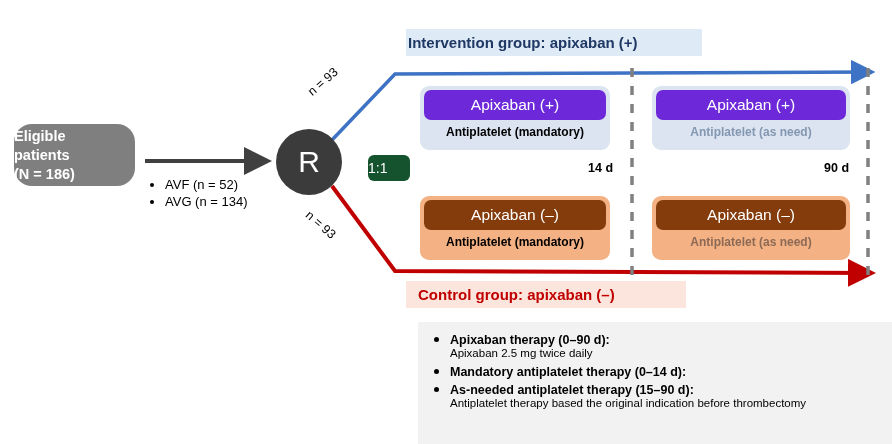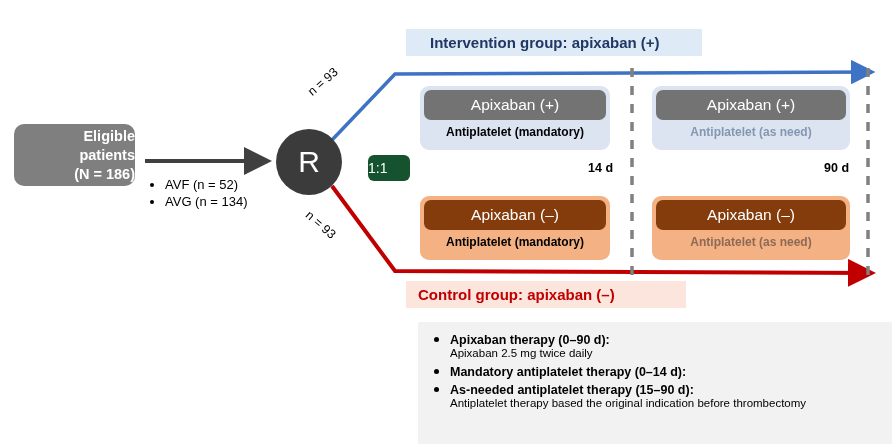--- a/index.html
+++ b/index.html
@@ -2,55 +2,55 @@
 <html><head>
 <meta charset="utf-8">
 <style>
   html,body{margin:0;padding:0;background:#fff;}
   body{width:892px;height:444px;position:relative;overflow:hidden;
        font-family:"Liberation Sans",sans-serif;color:#000;}
   .abs{position:absolute;}
 
   
   #eligible-box{left:14px;top:124px;width:121px;height:62px;background:#7F7F7F;
-    border-radius:10px;color:#fff;font-weight:bold;font-size:14.5px;line-height:19px;
-    display:flex;flex-direction:column;align-items:flex-end;justify-content:center;text-align:center;}
+    border-radius:18px;color:#fff;font-weight:bold;font-size:14.5px;line-height:19px;
+    display:flex;flex-direction:column;align-items:flex-start;justify-content:center;text-align:center;}
 
   
   #stratified{left:150px;top:176px;width:180px;font-size:13px;line-height:17px;}
   #stratified .hd{font-weight:bold;}
   #stratified ul{margin:0;padding-left:15px;list-style:disc;}
   #stratified li{margin:0;}
 
   
   #r-node{left:276px;top:129px;width:66px;height:66px;border-radius:50%;
     background:#3B3B3B;color:#fff;font-size:30px;display:flex;align-items:center;justify-content:center;}
   #ratio-badge{left:368px;top:155px;width:42px;height:26px;background:#14532d;border-radius:6px;
     color:#fff;font-size:14px;display:flex;align-items:center;justify-content:flex-start;}
 
   
   #n-top{left:305px;top:88px;font-size:12.5px;transform:rotate(-41deg);transform-origin:left top;white-space:nowrap;}
   #n-bot{left:312px;top:208px;font-size:12.5px;transform:rotate(41deg);transform-origin:left top;white-space:nowrap;}
 
   
   #intervention-header{left:406px;top:29px;width:296px;height:27px;background:#DEEAF6;
-    display:flex;align-items:center;padding-left:24px;box-sizing:border-box;
+    display:flex;align-items:center;padding-left:2px;box-sizing:border-box;
     color:#1F3864;font-weight:bold;font-size:15px;}
   #control-header{left:406px;top:281px;width:280px;height:27px;background:#FBE5DC;
     display:flex;align-items:center;padding-left:12px;box-sizing:border-box;
     color:#C00000;font-weight:bold;font-size:15px;}
 
   
   .card{border-radius:9px;padding:4px;box-sizing:border-box;}
   .card .inner{border-radius:7px;height:30px;display:flex;align-items:center;justify-content:center;
     color:#fff;font-size:15.5px;}
   .card .sub{height:24px;display:flex;align-items:center;justify-content:center;
     font-size:12px;font-weight:bold;}
   .blue-card{background:#DCE4F2;}
-  .blue-card .inner{background:#737373;}
+  .blue-card .inner{background:#6d28d9;}
   .brown-card{background:#F4B183;}
   .brown-card .inner{background:#843C0C;}
   #card-int-1{left:420px;top:86px;width:190px;height:64px;}
   #card-int-2{left:652px;top:86px;width:198px;height:64px;}
   #card-ctl-1{left:420px;top:196px;width:190px;height:64px;}
   #card-ctl-2{left:652px;top:196px;width:198px;height:64px;}
   .sub-mand-blue{color:#000;}
   .sub-need-blue{color:#8497B0;font-weight:bold;}
   .sub-mand-brown{color:#000;}
   .sub-need-brown{color:#8C6A56;font-weight:bold;}

